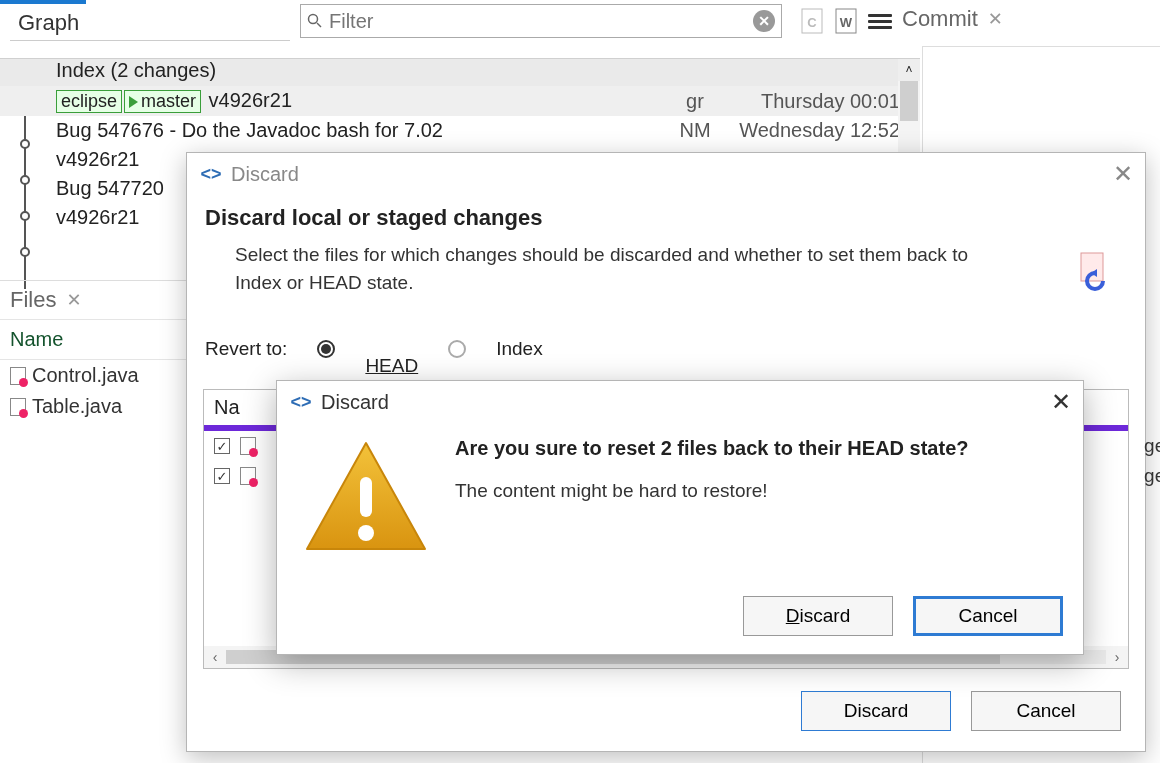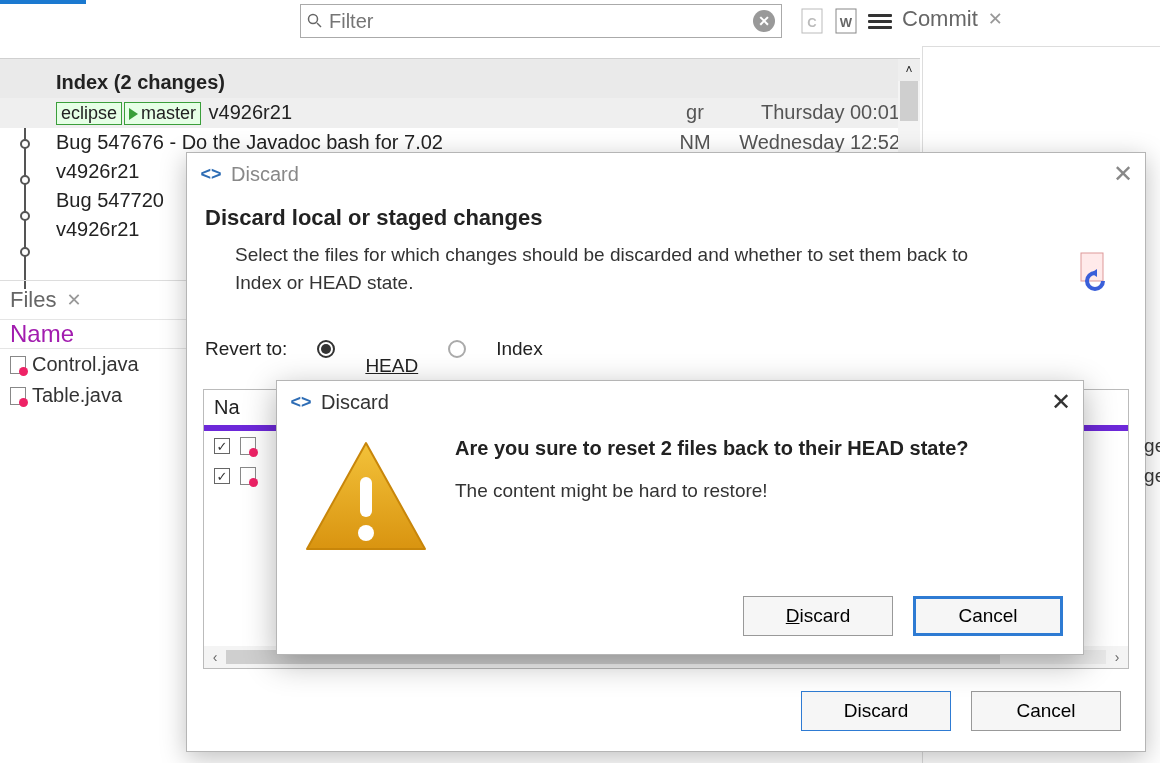--- a/index.html
+++ b/index.html
@@ -15,43 +15,43 @@
   .filter-box .clear { width: 22px; height: 22px; border-radius: 50%; background: #999; color: #fff; text-align: center; line-height: 22px; font-weight: bold; cursor: pointer; }
   .toolbar-icons { position: absolute; left: 798px; top: 6px; display: flex; gap: 6px; align-items: center; }
   .tb-icon { width: 28px; height: 30px; display: flex; align-items: center; justify-content: center; }
   .hamburger { width: 24px; }
   .hamburger div { height: 3px; background: #333; margin: 3px 0; border-radius: 1px; }
   .commit-tab { position: absolute; left: 902px; top: 6px; font-size: 22px; color: #666; display:flex; align-items:center; gap:10px;justify-content:center;}
   .close-x { color: #999; font-size: 18px; }
 
   
   .graph-panel { position: absolute; left: 0; top: 58px; width: 920px; height: 220px; border-top: 1px solid #d0d0d0; }
-  .index-row { background: #eaeaea; font-weight: bold; font-size: 20px; padding: 12px 0 4px 56px; position: relative; }
-  .commit-row { font-size: 20px; padding: 3px 0 3px 56px; display: flex; align-items: flex-start; position: relative; }
+  .index-row { background: #eaeaea; font-weight: normal; font-size: 20px; padding: 0 0 4px 56px; position: relative; }
+  .commit-row { font-size: 20px; padding: 3px 0 3px 56px; display: flex; align-items: flex-end; position: relative; }
   .commit-row.sel { background: #efefef; }
   .commit-row .msg { flex: 1; white-space: nowrap; overflow: hidden; }
   .commit-row .auth { width: 50px; color: #555; text-align: center; }
   .commit-row .time { width: 200px; color: #555; text-align: right; padding-right: 20px; }
   .tag { display: inline-block; background: #e6ffe6; border: 1px solid #3a9e3a; padding: 0 4px; margin-right: 2px; font-size: 18px;}
   .tag.master::before { content: ""; display:inline-block; width:0;height:0; border-left:9px solid #3a9e3a; border-top:6px solid transparent; border-bottom:6px solid transparent; margin-right:3px; vertical-align:middle;}
   .graph-gutter { position: absolute; left: 0; top: 0; width: 46px; height: 100%; }
   .dot { position: absolute; left: 20px; width: 10px; height: 10px; border: 2px solid #555; border-radius: 50%; background: #fff; }
   .dot.red { border-color: #c0392b; }
   .vline { position: absolute; left: 24px; width: 2px; background: #555; }
   .scrollbar-v { position: absolute; right: 0; top: 0; bottom: 0; width: 22px; background: #f4f4f4; }
   .scrollbar-v .up { position: absolute; top:0; left:0; right:0; height:22px; background:#eee; text-align:center; line-height:22px; font-size:12px;}
   .scrollbar-v .thumb { position:absolute; top:22px; left:2px; right:2px; height:40px; background:#cfcfcf;}
 
   
   .commit-panel { position:absolute; right:0; top:46px; width:238px; height:717px; border-left:1px solid #ddd; border-top:1px solid #ddd; background:#fff;}
 
   
   .files-panel { position: absolute; left: 0; top: 280px; width: 204px; bottom: 0; border-top: 1px solid #ddd; }
   .files-hdr { font-size: 22px; padding: 6px 10px; color: #666; display:flex; align-items:center; gap:10px; }
-  .name-hdr { font-size: 24px; padding: 0 10px; border-top:1px solid #e5e5e5; border-bottom:1px solid #e5e5e5; color:#a21caf;}
+  .name-hdr { font-size: 20px; padding: 8px 10px; border-top:1px solid #e5e5e5; border-bottom:1px solid #e5e5e5; color:#14532d;}
   .file-item { font-size: 20px; padding: 4px 10px; display: flex; align-items: center; gap: 6px; color:#333;}
   .file-ico { width:16px; height:18px; position:relative; }
   .file-ico::before { content:""; position:absolute; inset:0; border:1px solid #888; background:#fff; }
   .file-ico::after { content:""; position:absolute; right:-2px; bottom:-2px; width:9px; height:9px; border-radius:50%; background:#e26; }
 
   
   .dialog { position: absolute; left: 186px; top: 152px; width: 960px; height: 600px; background: #fff; border: 1px solid #b5b5b5; box-shadow: 0 6px 24px rgba(0,0,0,0.25); }
   .dlg-titlebar { height: 42px; display: flex; align-items: center; padding: 0 12px; border-bottom: 0; }
   .dlg-titlebar .icon { width:24px; height:18px; display:flex; align-items:center; justify-content:center; color:#2e6db5; font-weight:bold; font-size:18px;}
   .dlg-titlebar .title { margin-left: 8px; font-size: 20px; color: #888; }
@@ -88,20 +88,21 @@
   .confirm-body h3 { font-size:20px; font-weight:700; margin-bottom:20px;}
   .confirm-body p { font-size:19px; color:#333; }
   .confirm .dlg-buttons { right:20px; bottom:18px; }
   .btn.focus { outline: 2px solid #2e7bd3; outline-offset: -3px; border:1px solid #2e7bd3;}
 </style>
 </head>
 <body>
 
 <div class="topbar">
   <div class="blue-strip"></div>
+  <div class="graph-tab">Graph</div>
   <div class="filter-box">
     <svg class="search-icon" viewBox="0 0 16 16">
         <circle cx="6" cy="6" r="4.5" fill="none" stroke="#666" stroke-width="1.5"></circle>
         <line x1="10" y1="10" x2="14" y2="14" stroke="#666" stroke-width="1.5"></line>
       </svg>
     <input type="text" placeholder="Filter" style="">
     <div class="clear">✕</div>
   </div>
   <div class="toolbar-icons">
     <div class="tb-icon">

